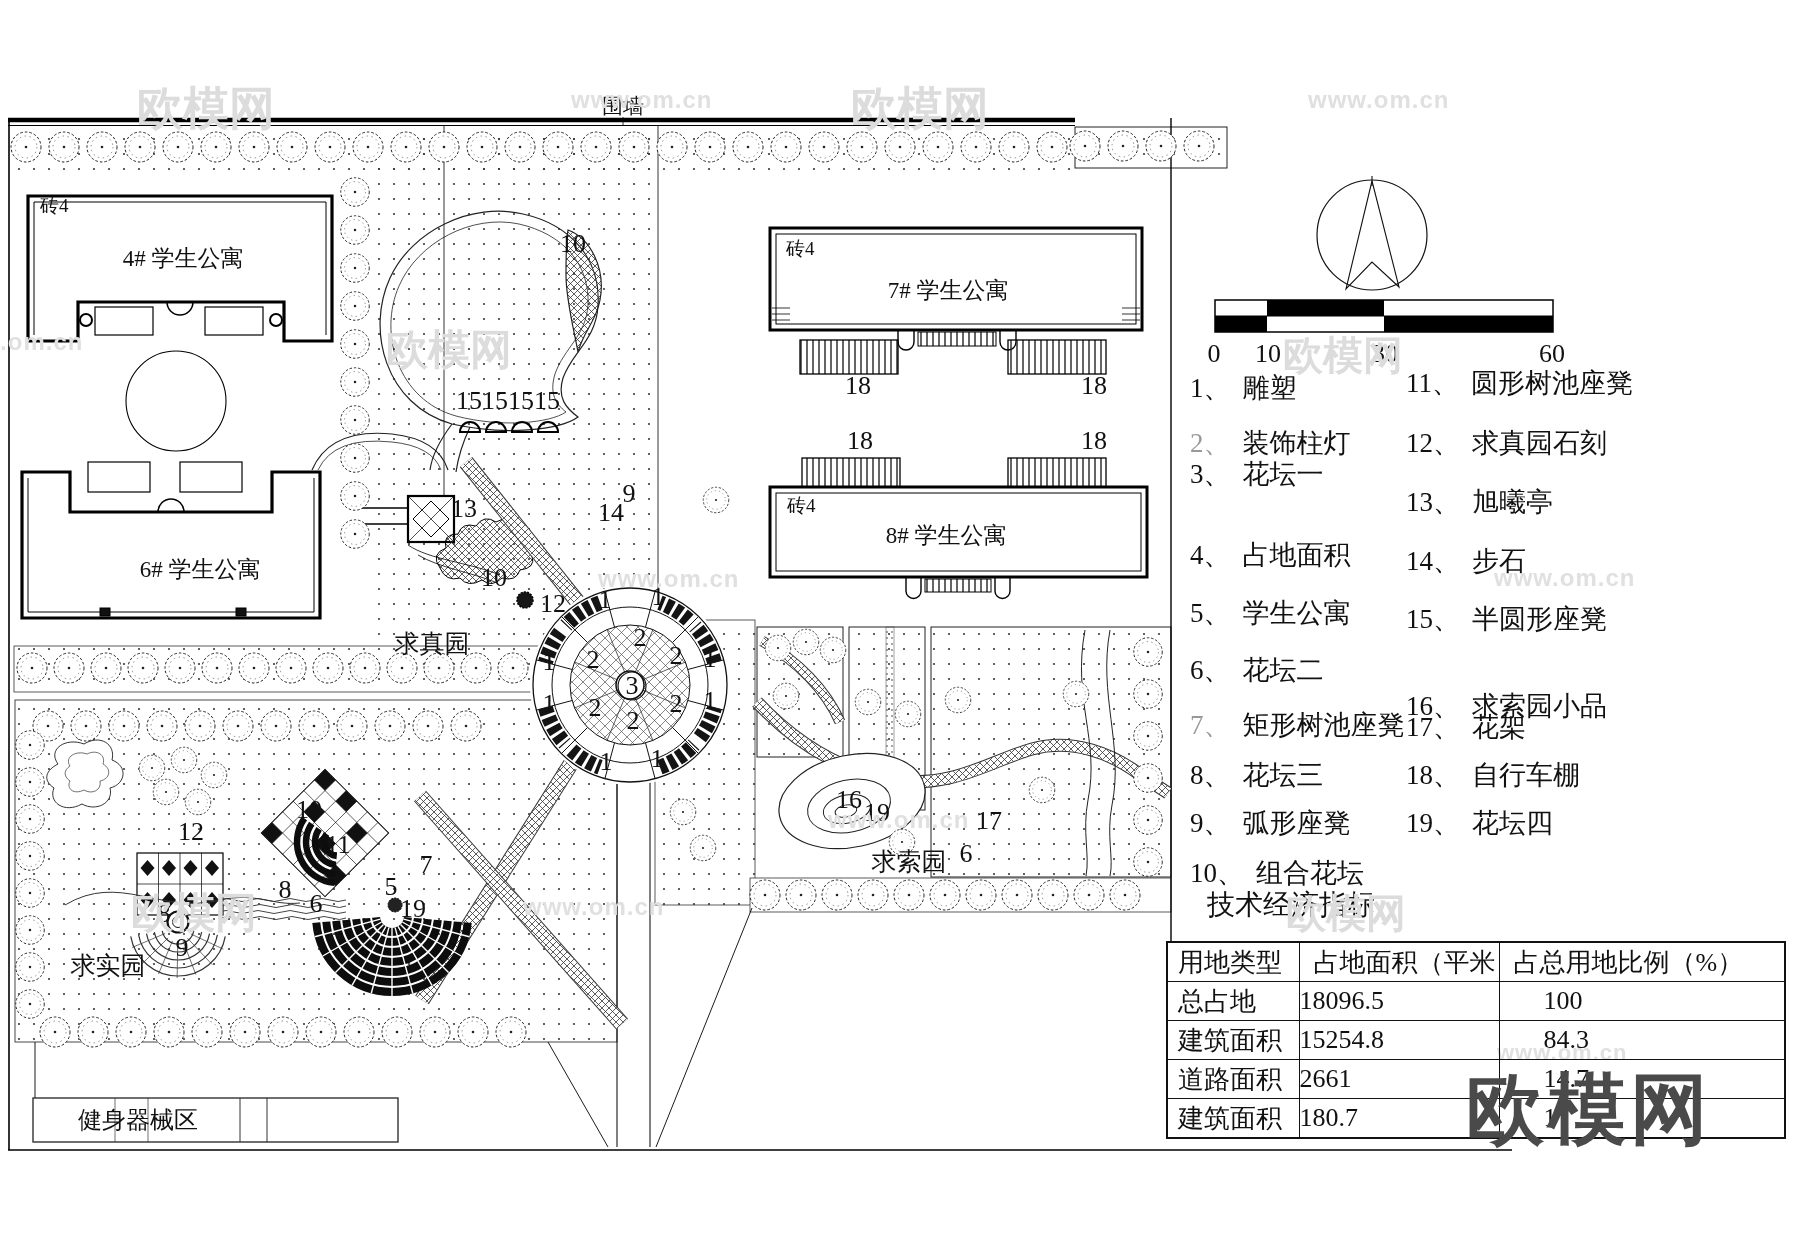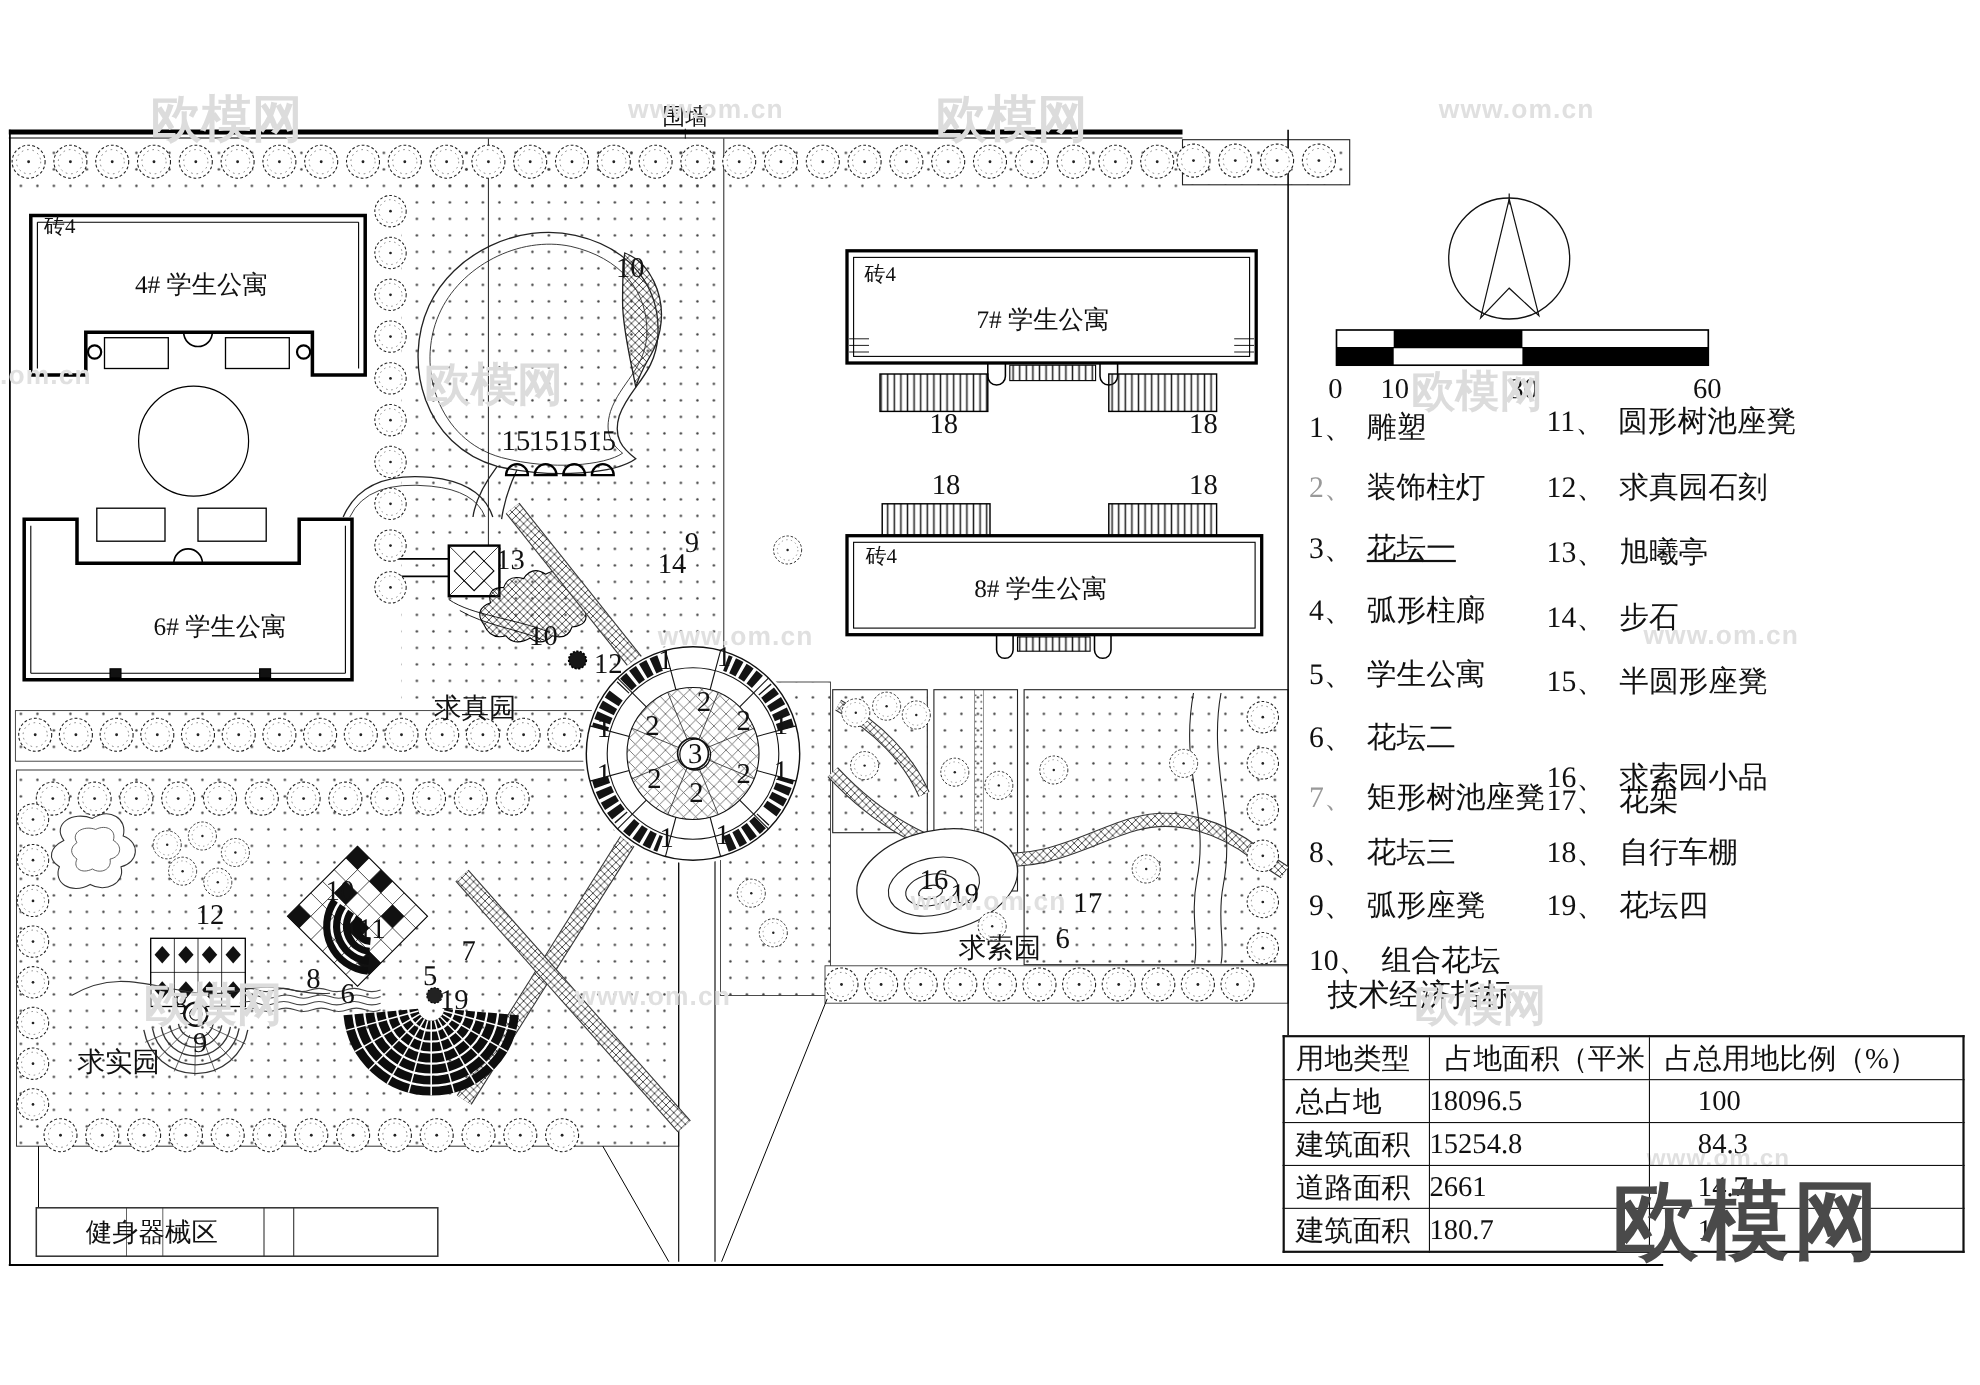--- a/index.html
+++ b/index.html
@@ -511,22 +511,22 @@
     <text x="432" y="652" font-size="25" text-anchor="middle">求真园</text>
     <text x="108" y="974" font-size="25" text-anchor="middle">求实园</text>
     <text x="909" y="870" font-size="25" text-anchor="middle">求索园</text>
     <text x="138" y="1128" font-size="24" text-anchor="middle">健身器械区</text>
   </g>
 </svg>
 
 <div id="legend-left">
       <div class="legend-item" style="left: 1190px; top: 370px;"><span class="no">1、</span><span class="txt">雕塑</span></div>
       <div class="legend-item" style="left: 1190px; top: 425px; text-align: center;"><span class="no muted">2、</span><span class="txt">装饰柱灯</span></div>
-      <div class="legend-item" style="left: 1190px; top: 480px; text-decoration: underline;"><span class="no">3、</span><span class="txt">花坛一</span></div>
-      <div class="legend-item" style="left: 1190px; top: 537px;"><span class="no">4、</span><span class="txt">弧形柱廊</span></div>
+      <div class="legend-item" style="left: 1190px; top: 456px;"><span class="no">3、</span><span class="txt">花坛一</span></div>
+      <div class="legend-item" style="left: 1190px; top: 537px;"><span class="no">4、</span><span class="txt">占地面积</span></div>
       <div class="legend-item" style="left: 1190px; top: 595px;"><span class="no">5、</span><span class="txt">学生公寓</span></div>
       <div class="legend-item" style="left: 1190px; top: 652px;"><span class="no">6、</span><span class="txt">花坛二</span></div>
       <div class="legend-item" style="left: 1190px; top: 707px;"><span class="no muted">7、</span><span class="txt">矩形树池座凳</span></div>
       <div class="legend-item" style="left: 1190px; top: 757px;"><span class="no">8、</span><span class="txt">花坛三</span></div>
       <div class="legend-item" style="left: 1190px; top: 805px;"><span class="no">9、</span><span class="txt">弧形座凳</span></div>
       <div class="legend-item" style="left: 1190px; top: 855px;"><span class="no">10、</span><span class="txt">组合花坛</span></div>
     </div>
 <div id="legend-right">
       <div class="legend-item" style="left: 1406px; top: 365px;"><span class="no">11、</span><span class="txt">圆形树池座凳</span></div>
       <div class="legend-item" style="left: 1406px; top: 425px;"><span class="no">12、</span><span class="txt">求真园石刻</span></div>

